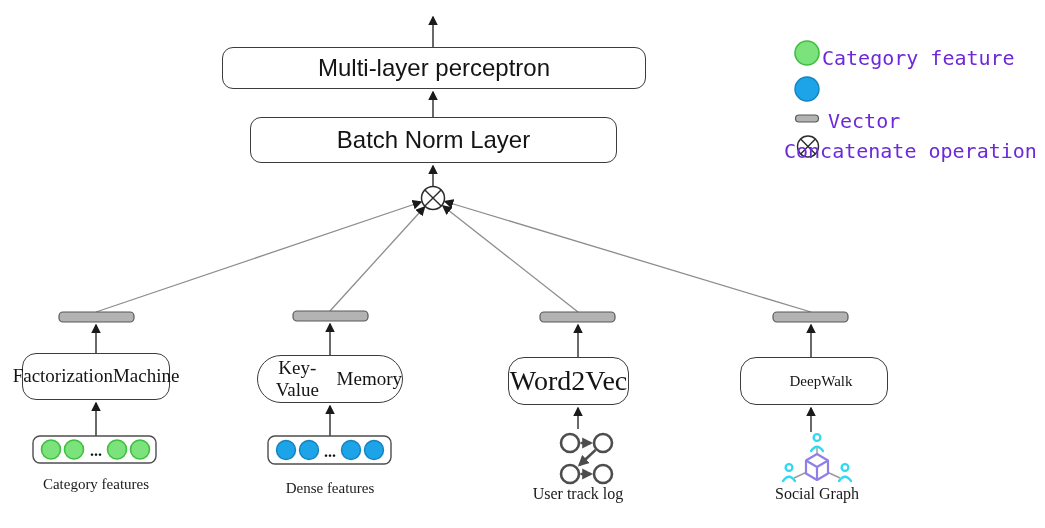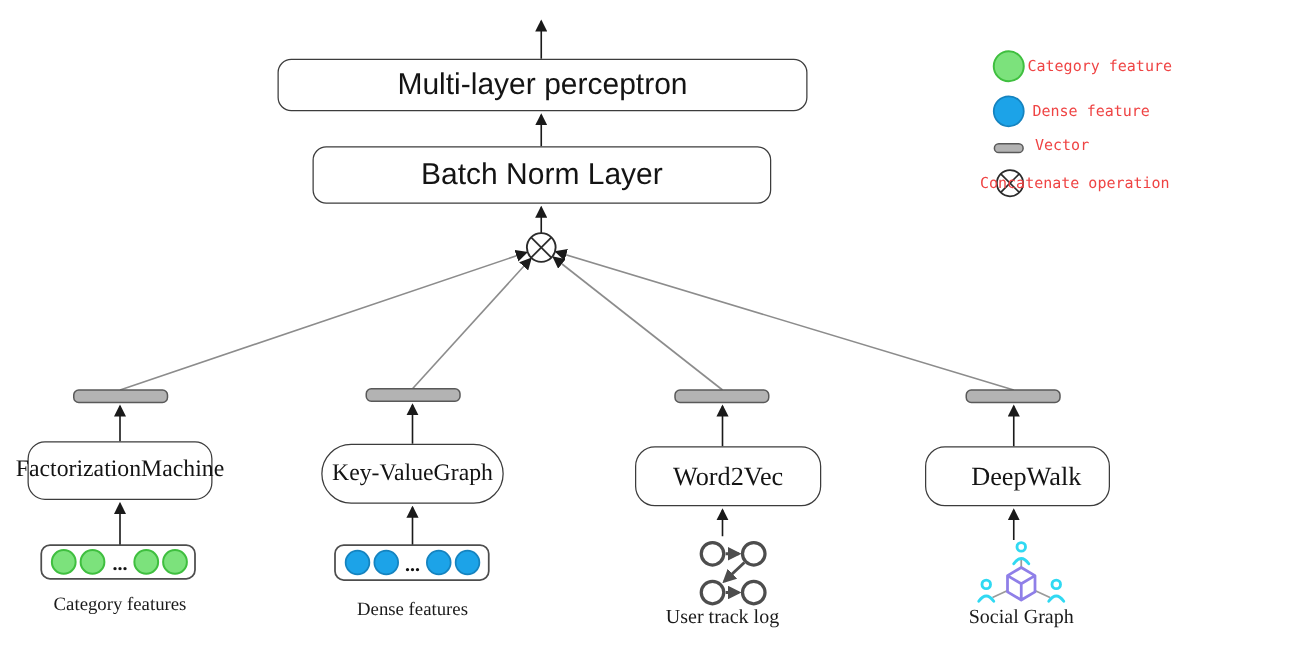--- a/index.html
+++ b/index.html
@@ -8,28 +8,28 @@
   svg{position:absolute;left:0;top:0;}
   .box{position:absolute;background:#fff;border:1.4px solid #3c3c3c;box-sizing:border-box;
        display:flex;align-items:center;justify-content:center;text-align:center;color:#141414;}
   .box.sans{font-family:"Liberation Sans",sans-serif;}
   .box.serif{font-family:"Liberation Serif",serif;}
   .box.two{flex-direction:row;line-height:1.18;}
   .mlp{left:222px;top:47px;width:424px;height:42px;border-radius:11px;font-size:24px;}
   .bn{left:250px;top:117px;width:367px;height:46px;border-radius:11px;font-size:24px;}
   .fm{left:22px;top:353px;width:148px;height:47px;border-radius:14px;font-size:19px;}
   .kv{left:257px;top:355px;width:146px;height:48px;border-radius:24px;font-size:19px;}
-  .w2v{left:508px;top:357px;width:149px;height:48px;border-radius:16px;font-size:21px;}
-  .dw{left:740px;top:357px;width:148px;height:48px;border-radius:16px;font-size:21px;padding-left:14px;}
+  .w2v{left:508px;top:357px;width:121px;height:48px;border-radius:16px;font-size:28px;}
+  .dw{left:740px;top:357px;width:148px;height:48px;border-radius:16px;font-size:15px;padding-left:14px;}
   .caption{position:absolute;text-align:center;font-family:"Liberation Serif",serif;color:#1a1a1a;}
   .cap1{left:14px;top:476px;width:164px;font-size:15px;}
   .cap2{left:253px;top:480px;width:154px;font-size:15px;}
   .cap3{left:500px;top:485px;width:156px;font-size:16px;}
   .cap4{left:735px;top:485px;width:164px;font-size:16px;}
-  .lglabel{position:absolute;font-family:"DejaVu Sans Mono",monospace;font-size:12px;color:#ef4444;white-space:nowrap;}
+  .lglabel{position:absolute;font-family:"DejaVu Sans Mono",monospace;font-size:20px;color:#6d28d9;white-space:nowrap;}
   .lg1{left:822px;top:46px;}
   .lg2{left:826px;top:82px;}
   .lg3{left:828px;top:109px;}
   .lg4{left:784px;top:139px;}
   .blackline{stroke:#1a1a1a;stroke-width:1.3;}
   .grayline{stroke:#8c8c8c;stroke-width:1.3;}
   .bar{stroke:#595959;stroke-width:1.2;}
   .cont{fill:#ffffff;stroke:#4d4d4d;stroke-width:1.4;}
   .cat-c{stroke:#3fbf3f;stroke-width:1.6;}
   .den-c{stroke:#1583bf;stroke-width:1.4;}
@@ -148,28 +148,27 @@
 
   <div class="box sans mlp">Multi-layer perceptron</div>
   <div class="box sans bn">Batch Norm Layer</div>
 
   <div class="box serif two fm">
     <span>Factorization</span>
     <span>Machine</span>
   </div>
   <div class="box serif two kv">
     <span>Key-Value</span>
-    <span>Graph</span>
+    <span>Memory</span>
   </div>
   <div class="box serif w2v">Word2Vec</div>
   <div class="box serif dw">DeepWalk</div>
 
   <div class="caption cap1">Category features</div>
   <div class="caption cap2">Dense features</div>
   <div class="caption cap3">User track log</div>
   <div class="caption cap4">Social Graph</div>
 
   <div class="lglabel lg1">Category feature</div>
-  <div class="lglabel lg2">Dense feature</div>
   <div class="lglabel lg3">Vector</div>
   <div class="lglabel lg4">Concatenate operation</div>
 
 </div>
 
 </body></html>

